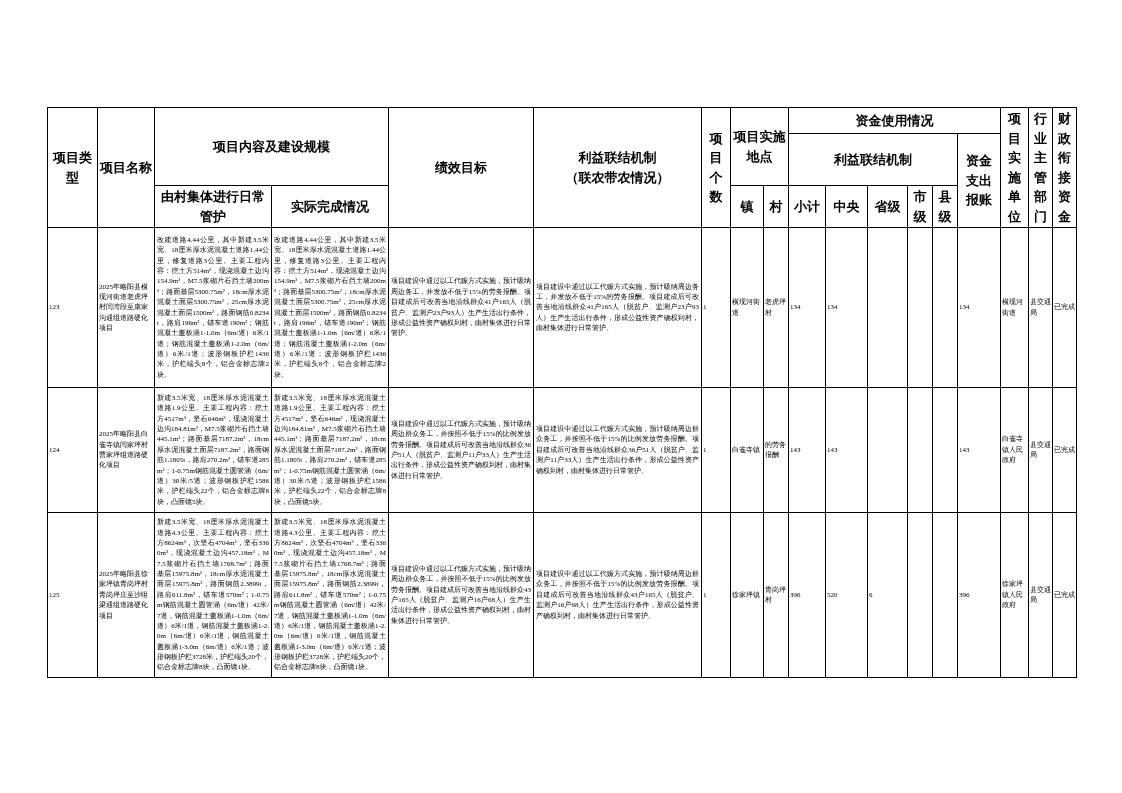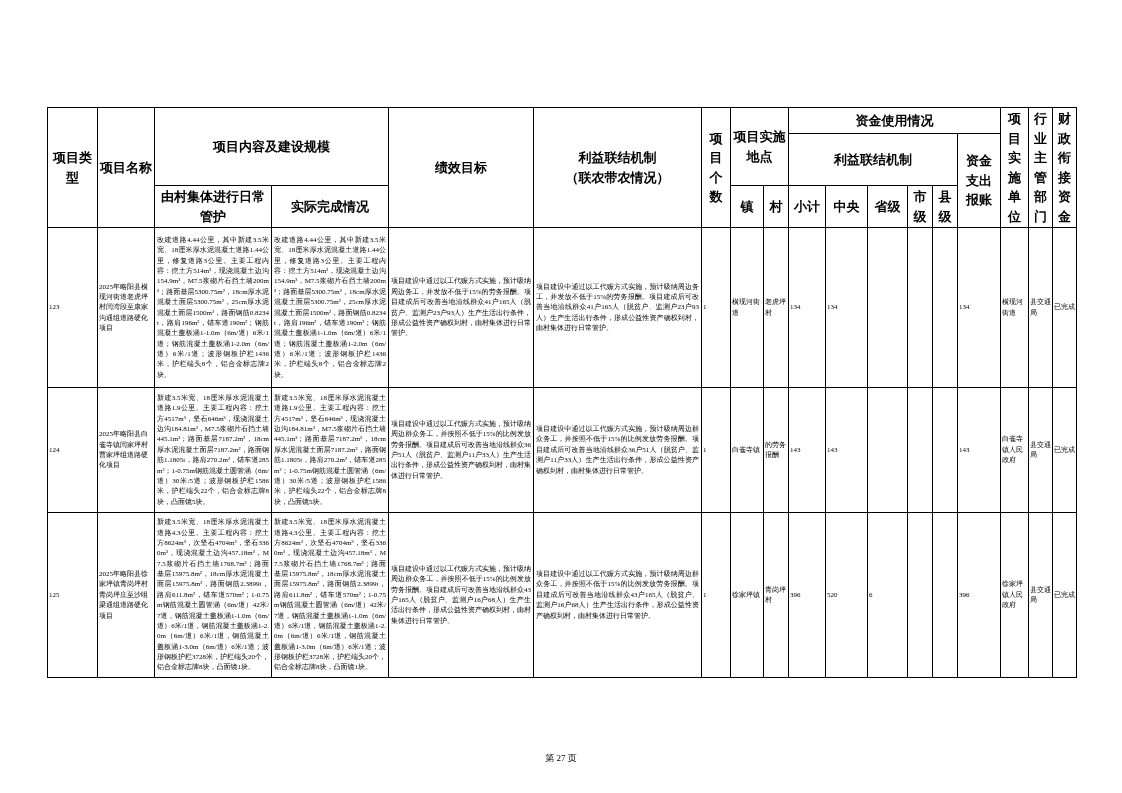--- a/index.html
+++ b/index.html
@@ -179,15 +179,14 @@
         <td class="c"></td>
         <td class="c"></td>
         <td class="c">396</td>
         <td class="c">徐家坪镇人民政府</td>
         <td class="c">县交通局</td>
         <td class="c">已完成</td>
       </tr>
     </tbody>
   </table>
 
-  <div class="page-footer">第 27 页</div>
 
 </div>
 
 </body></html>

